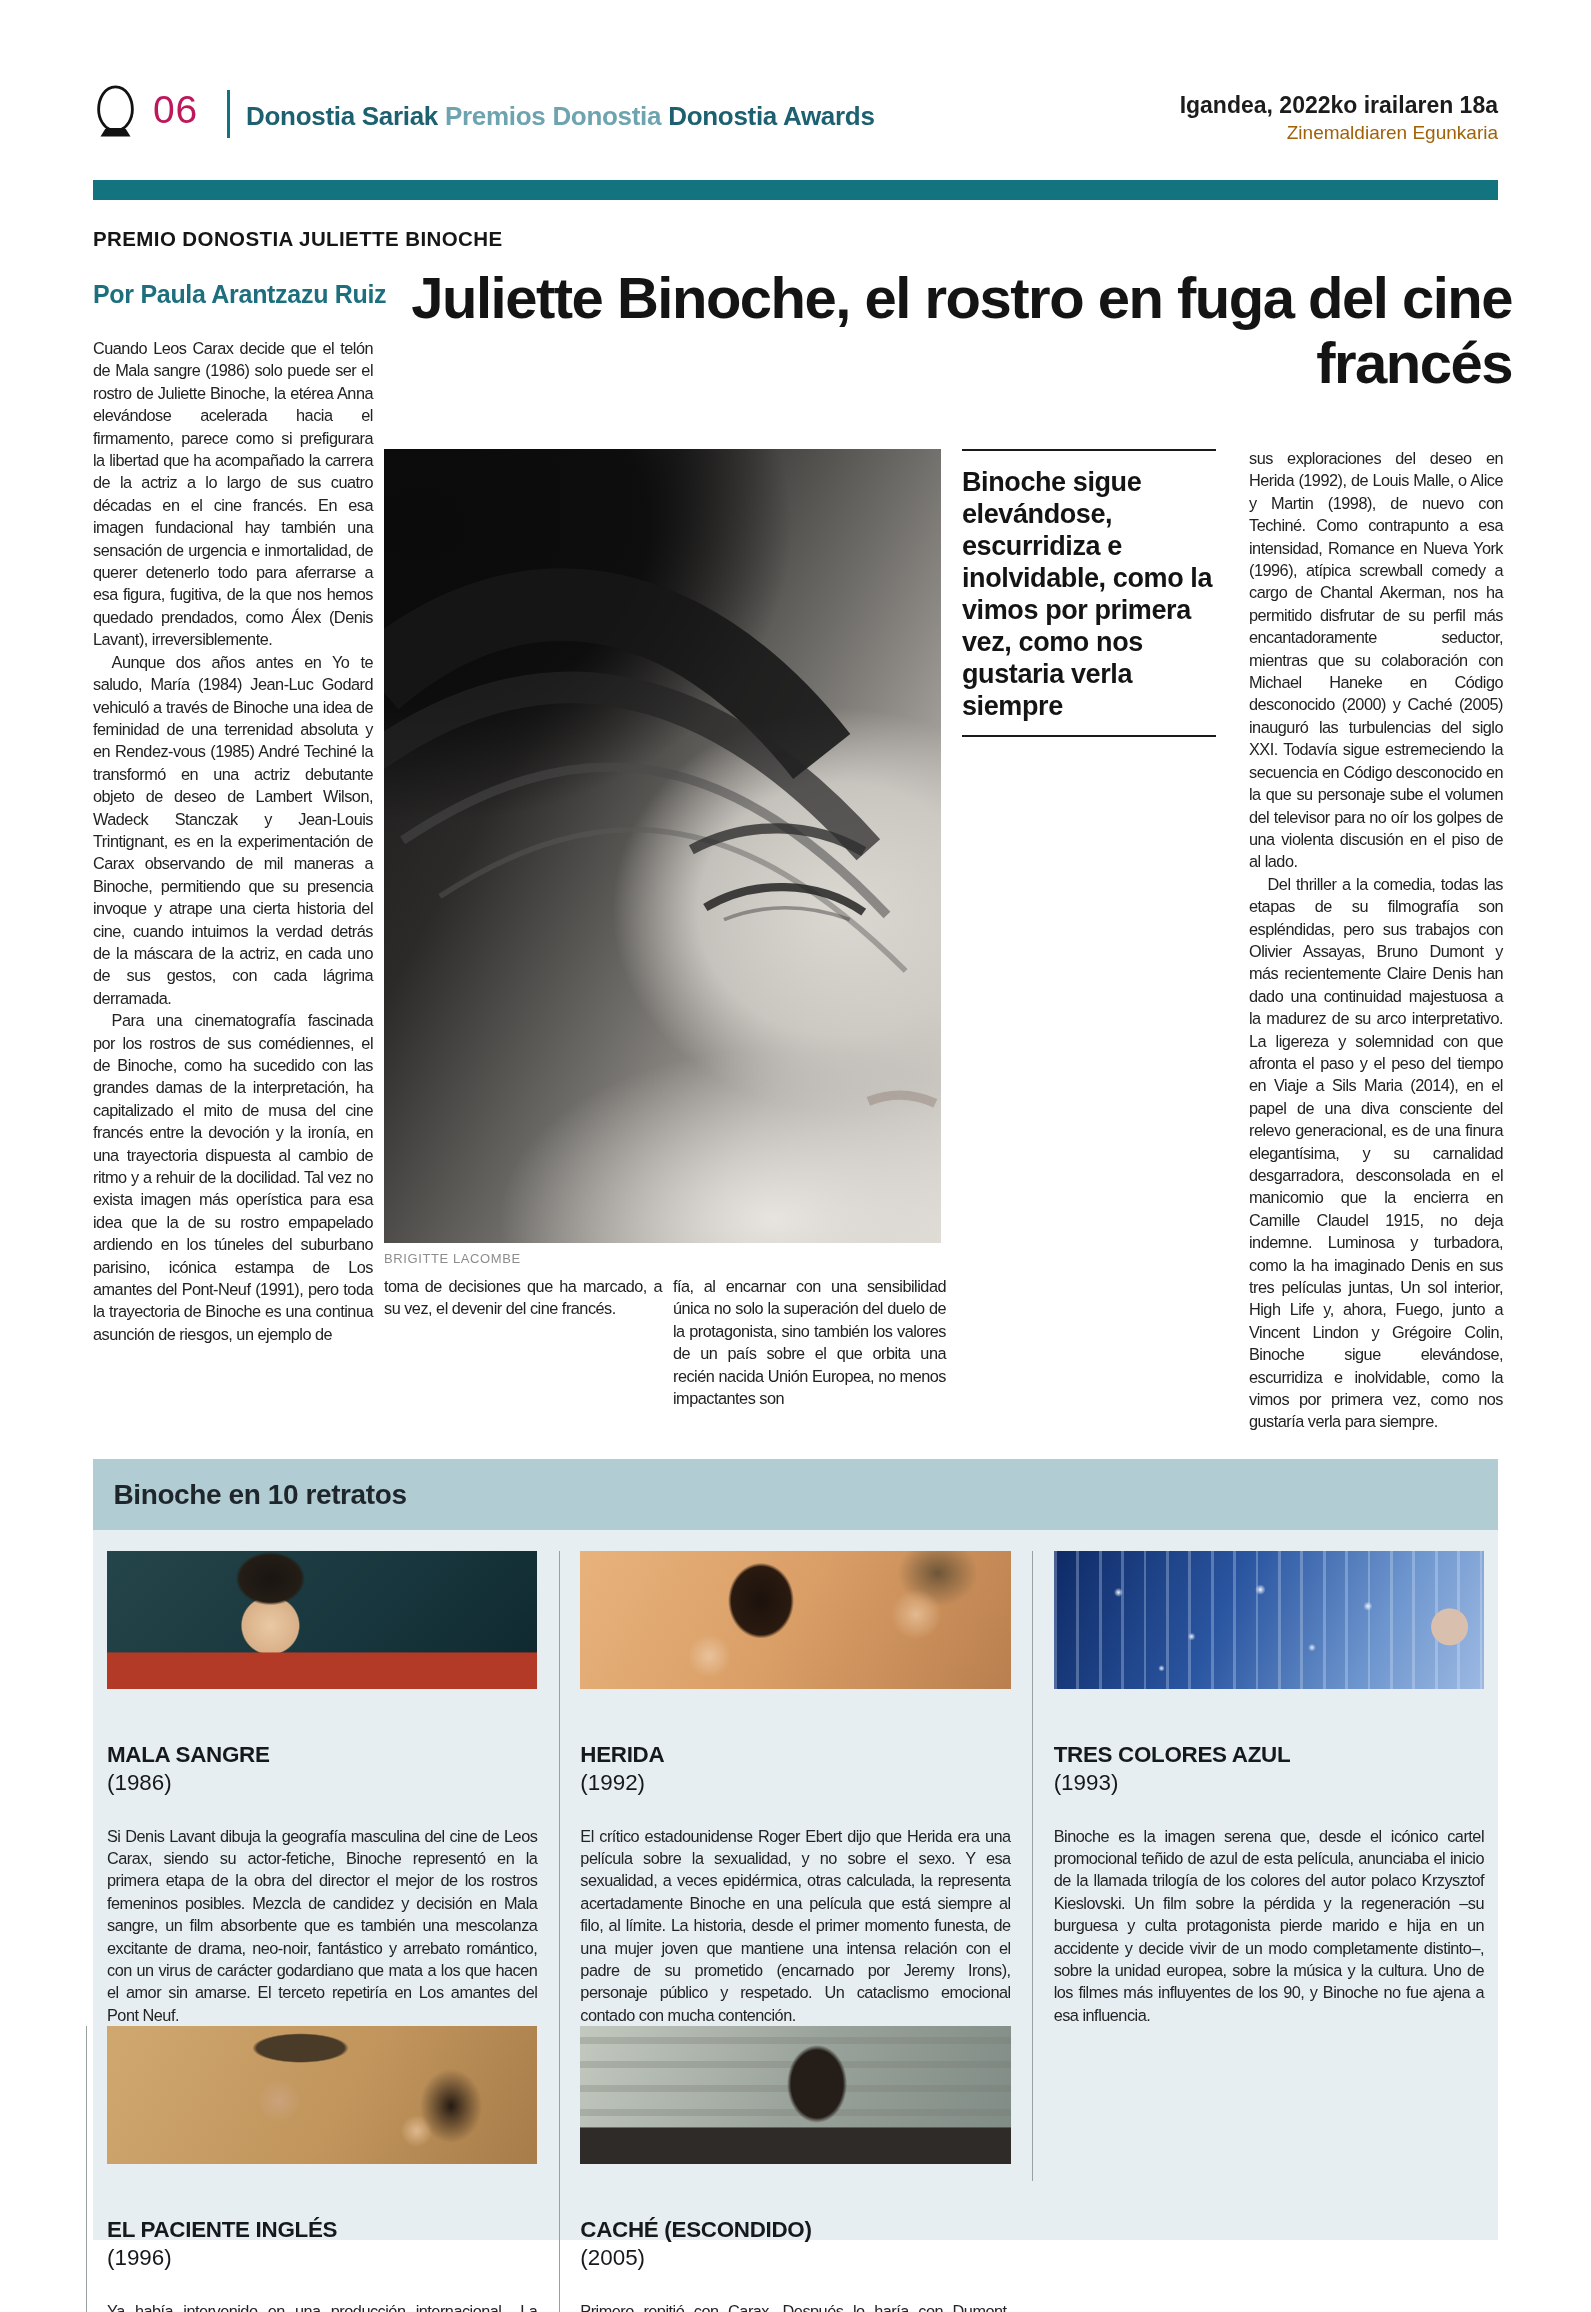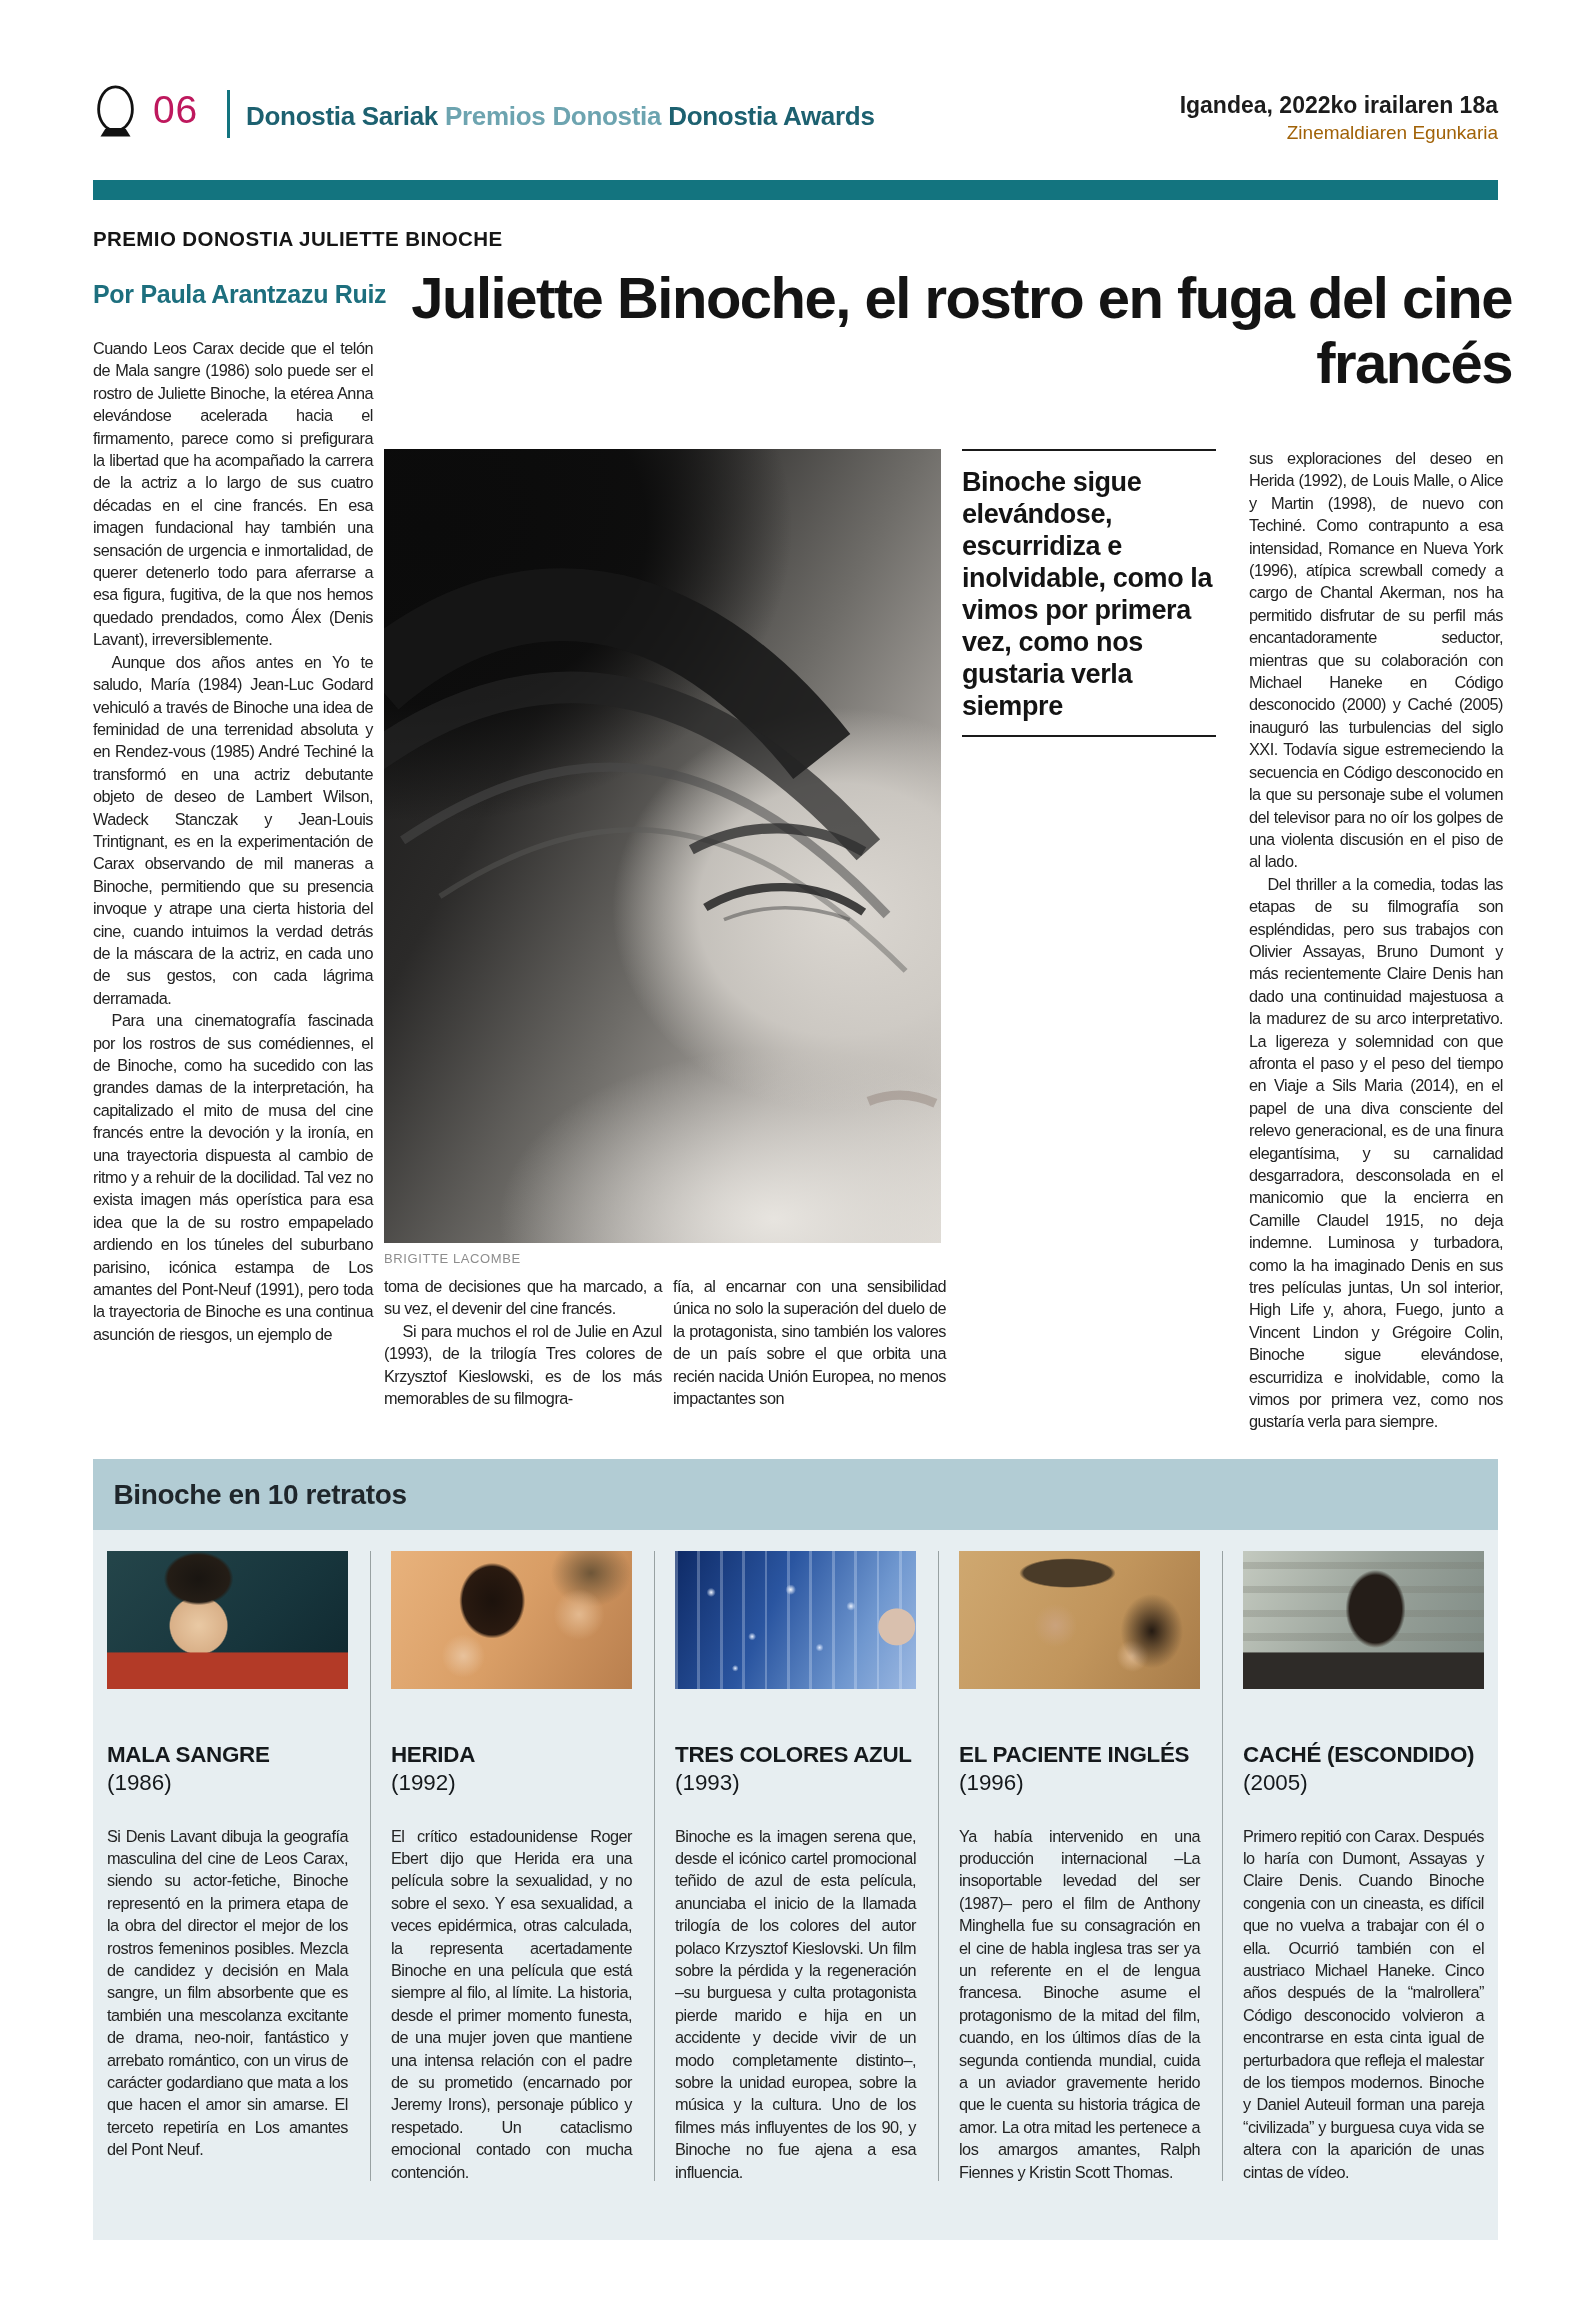--- a/index.html
+++ b/index.html
@@ -52,21 +52,21 @@
   .photo svg{position:absolute;left:0;top:0;width:100%;height:100%;}
   .credit{position:absolute;left:384px;top:1251px;width:557px;font-size:13px;letter-spacing:0.6px;color:#8d8d8d;}
   
   .q-rule-t{position:absolute;left:962px;top:449px;width:254px;height:1.9px;background:#1a1a1a;}
   .q-rule-b{position:absolute;left:962px;top:735px;width:254px;height:1.9px;background:#1a1a1a;}
   .pullquote{position:absolute;left:962px;top:466px;width:254px;font-size:27px;line-height:32px;font-weight:700;letter-spacing:-0.4px;color:#141414;}
   
   .rt-bar{position:absolute;left:93px;top:1459px;width:1405px;height:71px;background:var(--retratos-bar);}
   .rt-bar-title{position:absolute;left:20.5px;top:0;line-height:71px;font-size:28px;font-weight:700;color:#1f262b;letter-spacing:-0.4px;}
   .rt-body{position:absolute;left:93px;top:1530px;width:1405px;height:710px;background:var(--retratos-bg);box-sizing:border-box;
-           display:grid;grid-template-columns:repeat(5,1fr);column-gap:43px;padding:20.5px 14px 0 14px;}
+           display:grid;grid-template-columns:repeat(3,1fr);column-gap:43px;padding:20.5px 14px 0 14px;}
   .retrato{position:relative;}
   .retrato:not(:first-child)::before{content:"";position:absolute;left:-21.4px;top:0;height:630px;width:0.9px;background:#98a1a2;}
   .still{height:138px;width:100%;margin-bottom:52px;}
   .rt-title{font-size:22.4px;line-height:28px;font-weight:700;letter-spacing:-0.3px;color:#15191c;}
   .rt-year{font-size:22.4px;line-height:28px;font-weight:400;color:#15191c;}
   .rt-text{margin-top:28px;font-size:16.3px;line-height:22.4px;letter-spacing:-0.5px;text-align:justify;color:#232323;}
   
   .still-1{background-image:
     linear-gradient(to top,#b33a27 0%,#b33a27 26%,rgba(179,58,39,0) 27%),
     radial-gradient(ellipse 56px 43px at 38% 20%, #191511 0%, #241d16 55%, rgba(25,21,17,0) 62%),
@@ -146,21 +146,20 @@
       <path d="M330,430 C390,398 460,400 515,432" stroke="#2e2e2e" stroke-width="11" fill="none" opacity="0.8"></path>
       <path d="M345,492 C395,462 465,462 515,497" stroke="#242424" stroke-width="9" fill="none" opacity="0.85"></path>
       <path d="M365,505 C405,488 455,488 500,505" stroke="#3a3a3a" stroke-width="4" fill="none" opacity="0.45"></path>
       <path d="M520,700 C545,690 570,692 592,702" stroke="#8d7f76" stroke-width="10" fill="none" opacity="0.45"></path>
     </svg>
   </div>
   <div class="credit">BRIGITTE LACOMBE</div>
 
   <div class="bodycol col-b1">
       <p class="para">toma de decisiones que ha marcado, a su vez, el devenir del cine francés.</p>
-      <p class="para">Si para muchos el rol de Julie en Azul (1993), de la trilogía Tres colores de Krzysztof Kieslowski, es de los más memorables de su filmogra-</p>
     </div>
   <div class="bodycol col-b2">
       <p class="para">fía, al encarnar con una sensibilidad única no solo la superación del duelo de la protagonista, sino también los valores de un país sobre el que orbita una recién nacida Unión Europea, no menos impactantes son</p>
     </div>
 
   <div class="q-rule-t"></div>
   <div class="pullquote">Binoche sigue elevándose, escurridiza e inolvidable, como la vimos por primera vez, como nos gustaria verla siempre</div>
   <div class="q-rule-b"></div>
 
   <div class="bodycol col-right">

